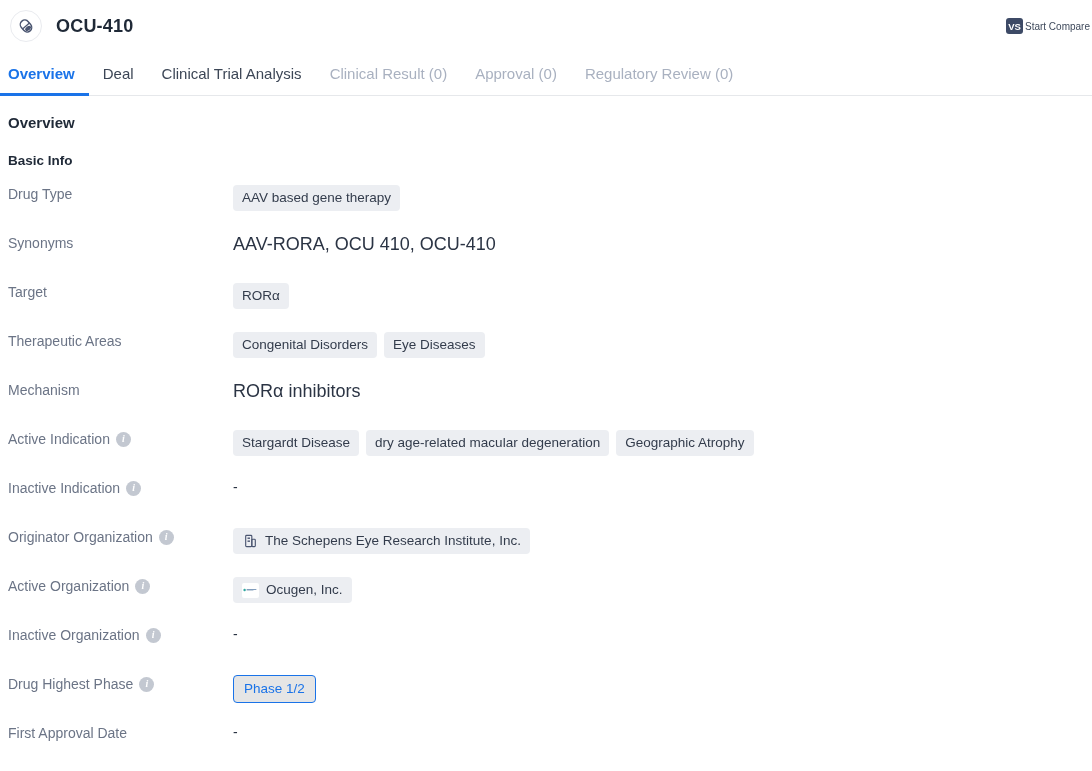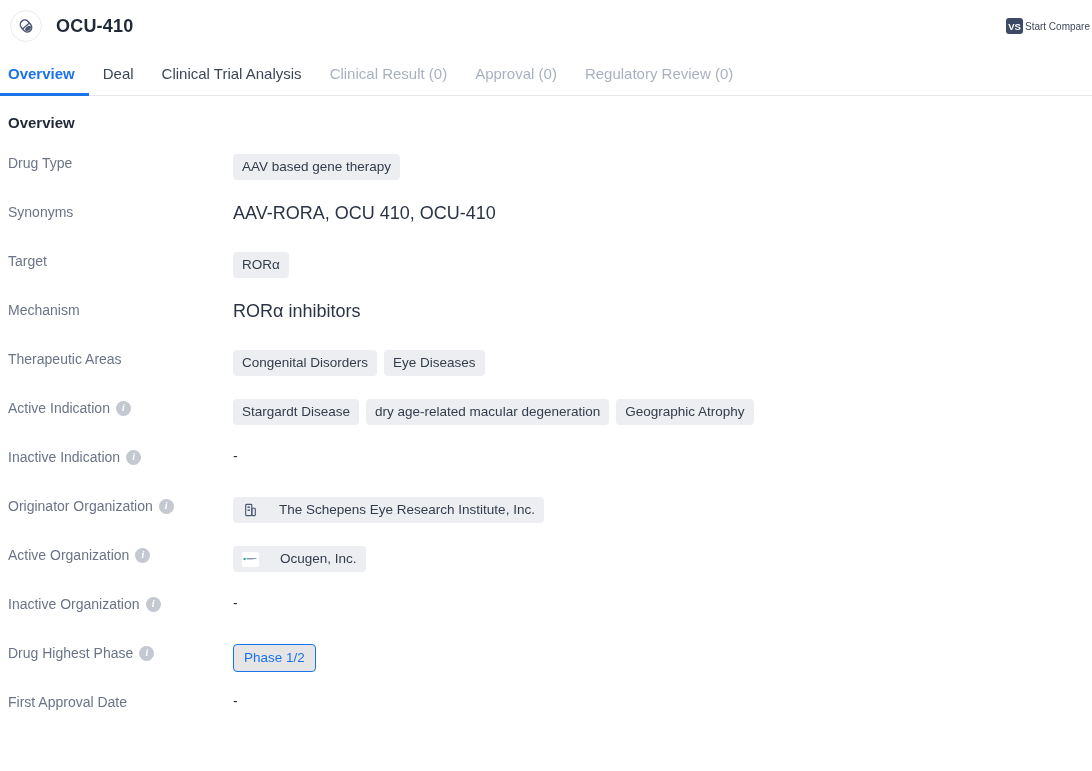--- a/index.html
+++ b/index.html
@@ -165,21 +165,21 @@
     padding: 4px 9px;
     font-size: 13.5px;
     color: #333c4c;
     line-height: 18px;
     white-space: nowrap;
     cursor: pointer;
   }
   .tag.with-icon {
     display: inline-flex;
     align-items: center;
-    gap: 21px;
+    gap: 7px;
   }
   .org-glyph {
     width: 16px; height: 16px;
     flex: none;
     display: flex; align-items: center; justify-content: center;
   }
   .org-logo-tile {
     width: 17px; height: 15px;
     background: #ffffff;
     border-radius: 2px;
@@ -226,20 +226,21 @@
   <div class="tab active">Overview</div>
   <div class="tab">Deal</div>
   <div class="tab">Clinical Trial Analysis</div>
   <div class="tab disabled">Clinical Result (0)</div>
   <div class="tab disabled">Approval (0)</div>
   <div class="tab disabled">Regulatory Review (0)</div>
 </div>
 
 <div class="content">
   <div class="section-title">Overview</div>
+  <div class="subsection-title">Basic Info</div>
 
   <div class="info-row">
     <div class="row-label">
       <span>Drug Type</span>
     </div>
     <div class="row-value">
       <span class="tag">AAV based gene therapy</span>
     </div>
   </div>
 
@@ -251,39 +252,39 @@
       <span class="plain-value">AAV-RORA,  OCU 410,  OCU-410</span>
     </div>
   </div>
 
   <div class="info-row">
     <div class="row-label">
       <span>Target</span>
     </div>
     <div class="row-value">
       <span class="tag">RORα</span>
-    </div>
-  </div>
-
-  <div class="info-row">
-    <div class="row-label">
-      <span>Mechanism</span>
-    </div>
-    <div class="row-value">
-      <span class="plain-value">RORα inhibitors</span>
     </div>
   </div>
 
   <div class="info-row">
     <div class="row-label">
       <span>Therapeutic Areas</span>
     </div>
     <div class="row-value">
       <span class="tag">Congenital Disorders</span>
       <span class="tag">Eye Diseases</span>
+    </div>
+  </div>
+
+  <div class="info-row">
+    <div class="row-label">
+      <span>Mechanism</span>
+    </div>
+    <div class="row-value">
+      <span class="plain-value">RORα inhibitors</span>
     </div>
   </div>
 
   <div class="info-row">
     <div class="row-label">
       <span>Active Indication</span>
       <span class="info-icon">i</span>
     </div>
     <div class="row-value">
       <span class="tag">Stargardt Disease</span>

